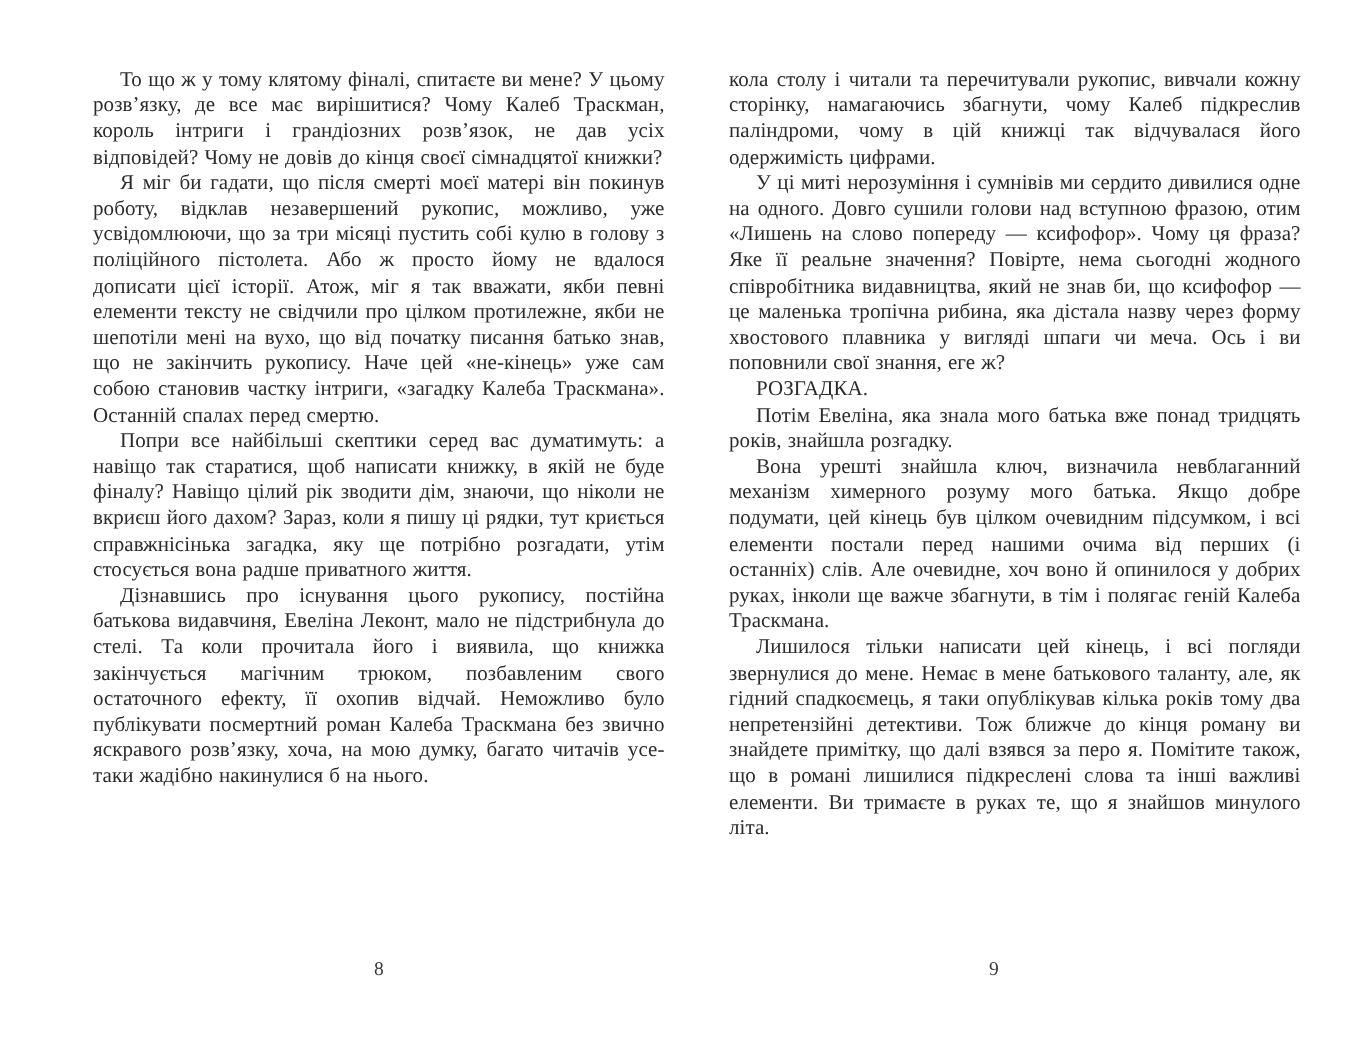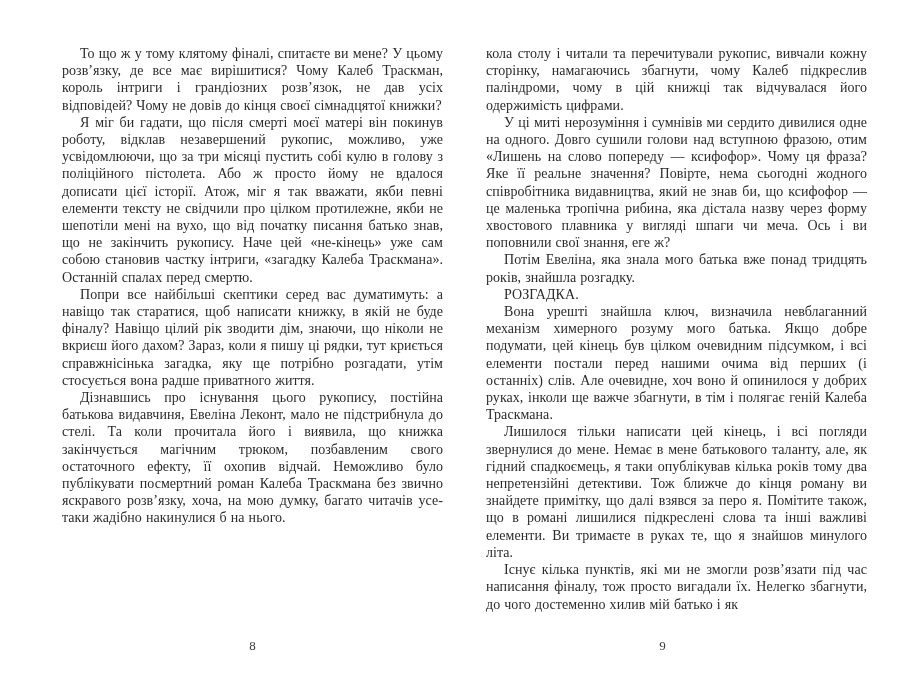--- a/index.html
+++ b/index.html
@@ -56,24 +56,23 @@
   <div class="page-text left">
       <p class="para indent">То що ж у тому клятому фіналі, спитаєте ви мене? У цьому розв’язку, де все має вирішитися? Чому Калеб Траскман, король інтриги і грандіозних розв’язок, не дав усіх відповідей? Чому не довів до кінця своєї сімнадцятої книжки?</p>
       <p class="para indent">Я міг би гадати, що після смерті моєї матері він покинув роботу, відклав незавершений рукопис, можливо, уже усвідомлюючи, що за три місяці пустить собі кулю в голову з поліційного пістолета. Або ж просто йому не вдалося дописати цієї історії. Атож, міг я так вважати, якби певні елементи тексту не свідчили про цілком протилежне, якби не шепотіли мені на вухо, що від початку писання батько знав, що не закінчить рукопису. Наче цей «не-кінець» уже сам собою становив частку інтриги, «загадку Калеба Траскмана». Останній спалах перед смертю.</p>
       <p class="para indent">Попри все найбільші скептики серед вас думатимуть: а навіщо так старатися, щоб написати книжку, в якій не буде фіналу? Навіщо цілий рік зводити дім, знаючи, що ніколи не вкриєш його дахом? Зараз, коли я пишу ці рядки, тут криється справжнісінька загадка, яку ще потрібно розгадати, утім стосується вона радше приватного життя.</p>
       <p class="para indent">Дізнавшись про існування цього рукопису, постійна батькова видавчиня, Евеліна Леконт, мало не підстрибнула до стелі. Та коли прочитала його і виявила, що книжка закінчується магічним трюком, позбавленим свого остаточного ефекту, її охопив відчай. Неможливо було публікувати посмертний роман Калеба Траскмана без звично яскравого розв’язку, хоча, на мою думку, багато читачів усе-таки жадібно накинулися б на нього.</p>
     </div>
 
   <div class="page-text right">
       <p class="para">кола столу і читали та перечитували рукопис, вивчали кожну сторінку, намагаючись збагнути, чому Калеб підкреслив паліндроми, чому в цій книжці так відчувалася його одержимість цифрами.</p>
       <p class="para indent">У ці миті нерозуміння і сумнівів ми сердито дивилися одне на одного. Довго сушили голови над вступною фразою, отим «Лишень на слово попереду — ксифофор». Чому ця фраза? Яке її реальне значення? Повірте, нема сьогодні жодного співробітника видавництва, який не знав би, що ксифофор — це маленька тропічна рибина, яка дістала назву через форму хвостового плавника у вигляді шпаги чи меча. Ось і ви поповнили свої знання, еге ж?</p>
+      <p class="para indent">РОЗГАДКА.</p>
       <p class="para indent">Потім Евеліна, яка знала мого батька вже понад тридцять років, знайшла розгадку.</p>
-      <p class="para indent">РОЗГАДКА.</p>
       <p class="para indent">Вона урешті знайшла ключ, визначила невблаганний механізм химерного розуму мого батька. Якщо добре подумати, цей кінець був цілком очевидним підсумком, і всі елементи постали перед нашими очима від перших (і останніх) слів. Але очевидне, хоч воно й опинилося у добрих руках, інколи ще важче збагнути, в тім і полягає геній Калеба Траскмана.</p>
       <p class="para indent">Лишилося тільки написати цей кінець, і всі погляди звернулися до мене. Немає в мене батькового таланту, але, як гідний спадкоємець, я таки опублікував кілька років тому два непретензійні детективи. Тож ближче до кінця роману ви знайдете примітку, що далі взявся за перо я. Помітите також, що в романі лишилися підкреслені слова та інші важливі елементи. Ви тримаєте в руках те, що я знайшов минулого літа.</p>
-      <p class="para indent">Існує кілька пунктів, які ми не змогли розв’язати під час написання фіналу, тож просто вигадали їх. Нелегко збагнути, до чого достеменно хилив мій батько і як</p>
     </div>
 
   <div class="folio left">8</div>
 
   <div class="folio right">9</div>
 
 </div>
 
 </body></html>

